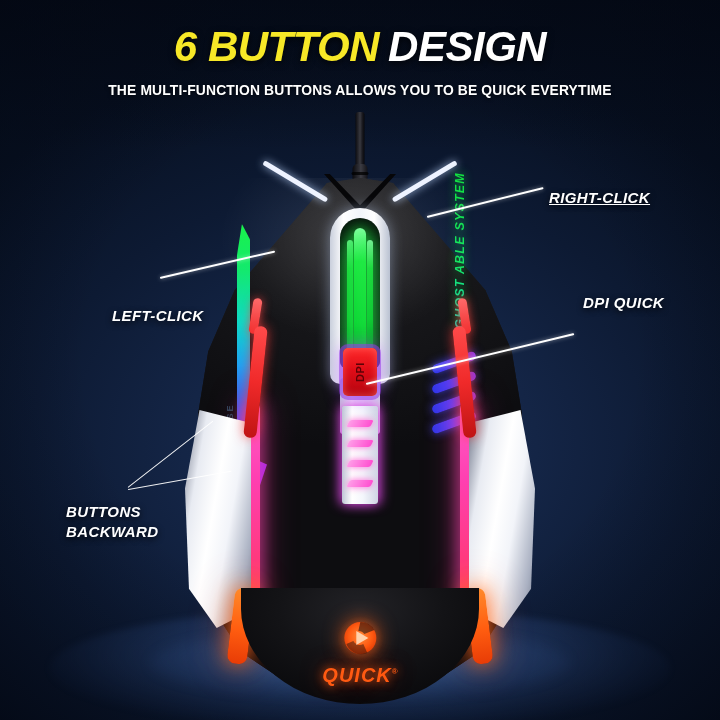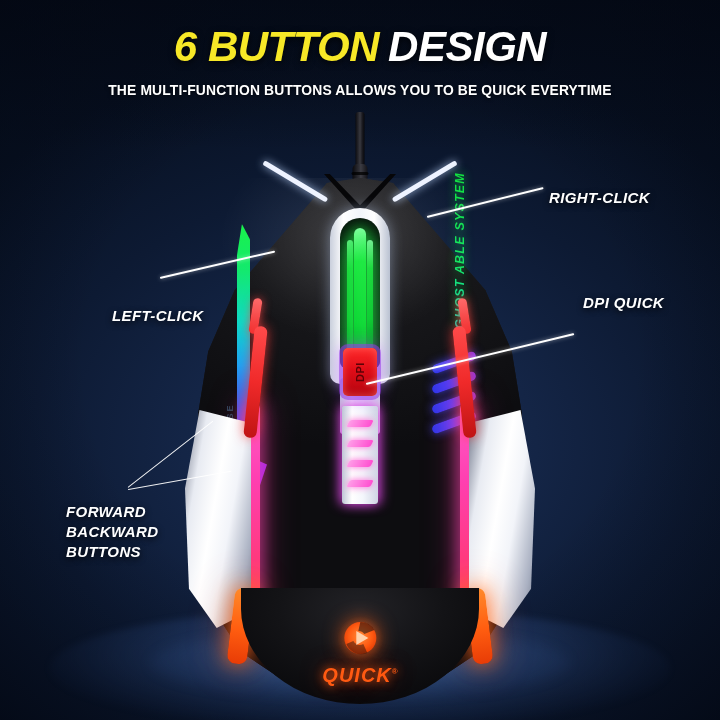--- a/index.html
+++ b/index.html
@@ -63,21 +63,21 @@
   }
 
   
   .callout {
     position:absolute; z-index:45;
     color:#fff; font-weight:bold; font-style:italic;
     font-size:15px; letter-spacing:.4px; line-height:1.28;
     text-shadow:0 2px 6px rgba(0,0,0,.85);
     white-space:nowrap;
   }
-  #lbl-right  { left:549px; top:188px; }
+  #lbl-right  { left:549px; top:188px;text-decoration:underline; }
   #lbl-left   { left:112px; top:306px; }
   #lbl-dpi    { left:583px; top:293px; }
   #lbl-fb     { left:66px;  top:502px; line-height:1.33; white-space:normal; width:150px; }
 
   .leader { position:absolute; background:#fff; height:2.1px; border-radius:2px;
             box-shadow:0 0 4px rgba(255,255,255,.5); z-index:44; transform-origin:0 50%; }
   .leader.thin { height:1.2px; opacity:.92; box-shadow:none; }
 
   
   #mouse { position:absolute; left:50%; transform:translateX(-50%); top:120px; width:330px; height:580px; z-index:20; }
@@ -395,19 +395,18 @@
   <div class="leader" style="left:427px; top:216px; width:120px; transform:rotate(-14deg);"></div>
   <div class="leader" style="left:160px; top:277px; width:118px; transform:rotate(-13deg);"></div>
   <div class="leader" style="left:366px; top:383px; width:214px; transform:rotate(-13.5deg);"></div>
   <div class="leader thin" style="left:128px; top:487px; width:108px; transform:rotate(-38deg);"></div>
   <div class="leader thin" style="left:128px; top:489px; width:105px; transform:rotate(-10deg);"></div>
 
   <div class="callout" id="lbl-right">RIGHT-CLICK</div>
   <div class="callout" id="lbl-left">LEFT-CLICK</div>
   <div class="callout" id="lbl-dpi">DPI QUICK</div>
   <div class="callout" id="lbl-fb">
-    <div>FORWARD</div>
+    <div>BUTTONS</div>
     <div>BACKWARD</div>
-    <div>BUTTONS</div>
   </div>
 
   <div class="vignette"></div>
 </div>
 
 </body></html>

